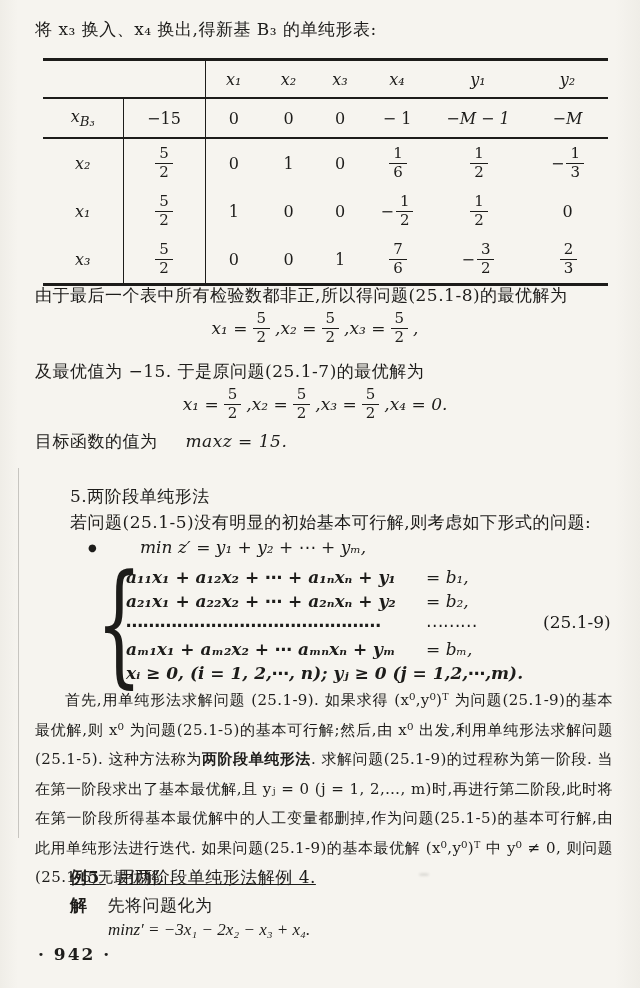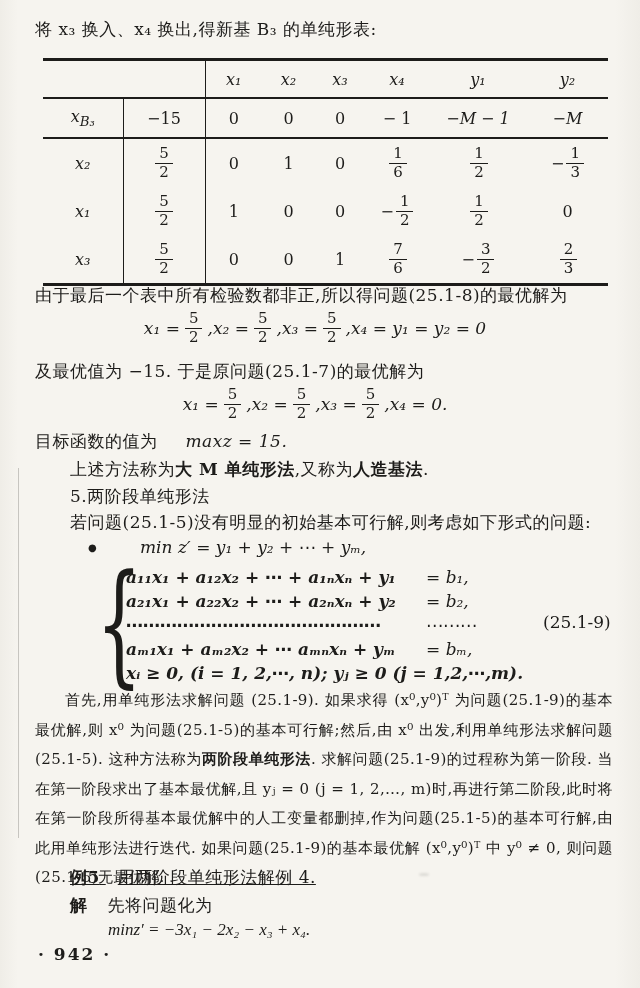--- a/index.html
+++ b/index.html
@@ -178,21 +178,20 @@
         <span>,</span>
       </span>
     <span class="grp">
         <span>x₃ =</span>
         <span class="fr" style="font-style:normal;">
           <span class="n">5</span>
           <span class="d">2</span>
         </span>
         <span>,</span>
       </span>
-    <span>x₄ = y₁ = y₂ = 0</span>
   </div>
 
   <div class="blk cjk" style="left:35px; top:360px; width:578px;">及最优值为 −15.  于是原问题(25.1-7)的最优解为</div>
 
   <div class="blk solrow mi" style="left:35px; top:382px; width:560px; height:44px;">
     <span class="grp">
         <span>x₁ =</span>
         <span class="fr" style="font-style:normal;">
           <span class="n">5</span>
           <span class="d">2</span>
@@ -216,23 +215,20 @@
         <span>,</span>
       </span>
     <span>x₄ = 0.</span>
   </div>
 
   <div class="blk cjk" style="left:35px; top:430px;">
     <span>目标函数的值为</span>
     <span class="mi" style="margin-left:22px;">maxz = 15.</span>
   </div>
 
-  <div class="blk cjk" style="left:70px; top:458px;">
-    <span>上述方法称为</span><span class="b">大 M 单纯形法</span><span>,又称为</span><span class="b">人造基法</span><span>.</span>
-  </div>
 
   <div class="blk cjk" style="left:70px; top:485px;">5.两阶段单纯形法</div>
 
   <div class="blk cjk" style="left:70px; top:511px; width:545px;">若问题(25.1-5)没有明显的初始基本可行解,则考虑如下形式的问题:</div>
 
   <div class="blk" style="left:88px; top:542px; font-size:10px;">●</div>
   <div class="blk mi" style="left:140px; top:537px;">min z′ = y₁ + y₂ + ⋯ + yₘ,</div>
 
   <div class="blk system" style="left:100px; top:565px; width:430px;">
     <div class="brace">{</div>

